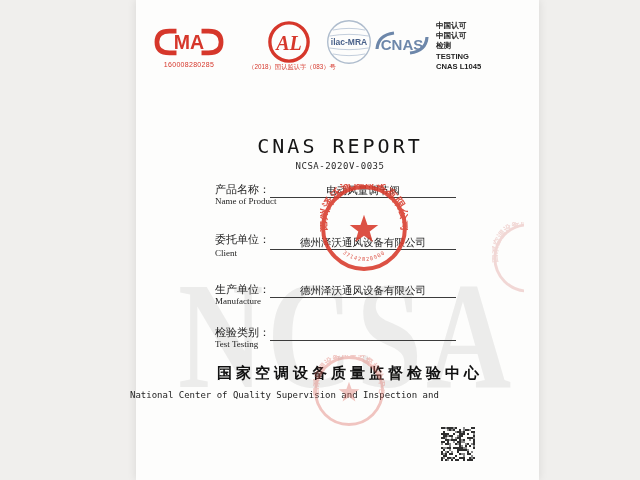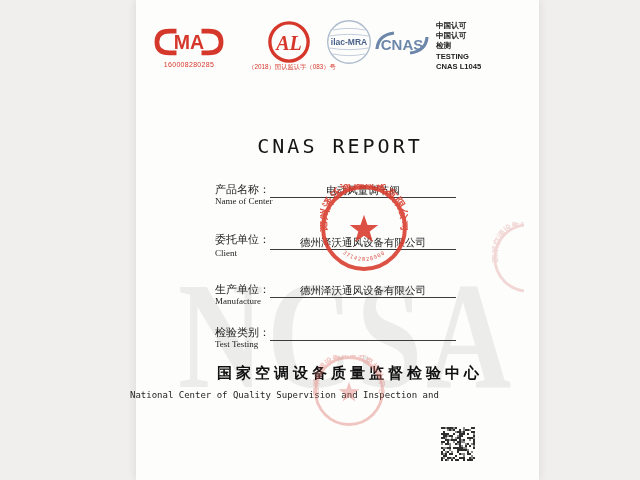--- a/index.html
+++ b/index.html
@@ -88,23 +88,24 @@
 
   <div class="abs acc-text">
     <div>中国认可</div>
     <div>中国认可</div>
     <div>检测</div>
     <div>TESTING</div>
     <div>CNAS L1045</div>
   </div>
 
   <div class="abs title-en">CNAS REPORT</div>
+  <div class="abs report-no">NCSA-2020V-0035</div>
 
   <div class="abs f-label" style="top:182px">产品名称：</div>
-  <div class="abs f-en" style="top:196px">Name of Center</div>
+  <div class="abs f-en" style="top:196px">Name of Product</div>
   <div class="abs f-value" style="top:184px">电动风量调节阀</div>
   <div class="abs f-line" style="top:197px"></div>
 
   <div class="abs f-label" style="top:232px">委托单位：</div>
   <div class="abs f-en" style="top:248px">Client</div>
   <div class="abs f-value" style="top:236px">德州泽沃通风设备有限公司</div>
   <div class="abs f-line" style="top:249px"></div>
 
   <div class="abs f-label" style="top:282px">生产单位：</div>
   <div class="abs f-en" style="top:296px">Manufacture</div>

